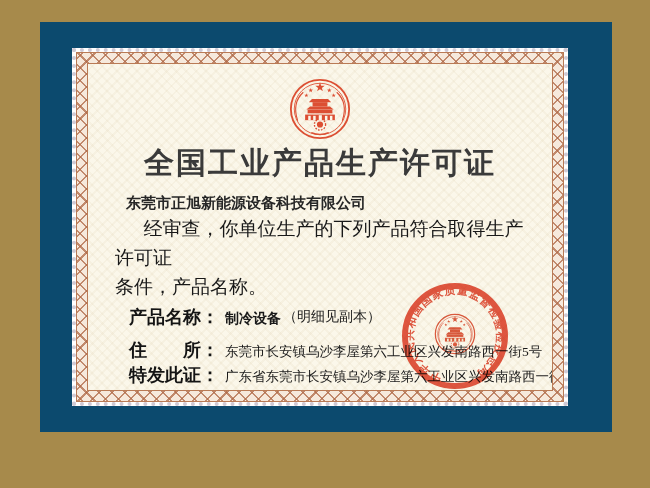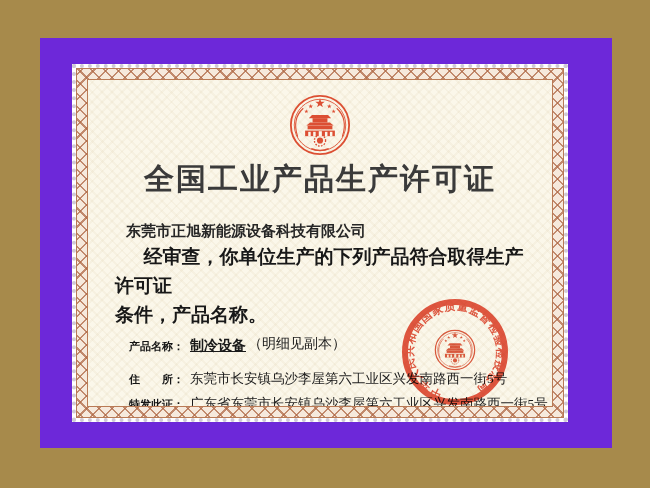--- a/index.html
+++ b/index.html
@@ -3,22 +3,22 @@
 <meta charset="utf-8">
 <style>
   * { margin:0; padding:0; box-sizing:border-box; }
   html,body { width:650px; height:488px; }
   body {
     position:relative; overflow:hidden;
     background:#A78A4B;
     font-family:"Liberation Serif", serif;
   }
   .mat {
-    position:absolute; left:40px; top:38px; width:572px; height:410px;
-    background:#6d28d9;
+    position:absolute; left:40px; top:22px; width:572px; height:410px;
+    background:#0c4a6e;
   }
   .cert {
     position:absolute; left:32px; top:26px; width:496px; height:358px;
     border:4px dotted #cfc9d4;
     background:#fff;
   }
   .band {
     position:absolute; inset:0;
     border:1px solid #b97a55;
     padding:10px;
@@ -39,35 +39,35 @@
   }
   .emblem-wrap { width:62px; height:70px; margin:4px auto 0 auto; }
   .emblem-wrap svg { display:block; width:100%; height:100%; }
   .title {
     margin-top:2px;
     text-align:center;
     font-size:30px; font-weight:bold; letter-spacing:2px;
     color:#3a3a3a; line-height:1.12;
   }
   .company {
-    margin:26px 0 0 26px;
+    margin:14px 0 0 26px;
     font-size:15px; font-weight:bold; color:#262626; line-height:1.2;
   }
   .statement {
     margin:2px 10px 0 15px;
-    font-size:19px; font-weight:bold; color:#181818; line-height:29px;
+    font-size:19px; font-weight:normal; color:#181818; line-height:29px;
   }
   .statement .ln1 { text-indent:1.5em; }
   .rows { margin-left:29px; margin-right:20px; }
   .frow { margin-top:5px; font-size:14px; color:#1a1a1a; line-height:19px; white-space:nowrap; }
   .frow-product { margin-top:7px; }
   .frow-residence { margin-top:13px; }
-  .flabel { font-weight:bold; font-size:11px; color:#141414; margin-right:6px;margin-top:24px; }
+  .flabel { font-weight:bold; font-size:18px; color:#141414; margin-right:6px;margin-top:24px; }
   .fvalue { font-size:13.5px; }
-  .fvalue-bold { font-weight:bold; font-size:14px;text-decoration:underline; }
+  .fvalue-bold { font-weight:bold; font-size:14px; }
   .fnote { font-size:14px; position:relative; top:-2px; margin-left:2px; }
   .seal {
     position:absolute; left:313px; top:218px; width:108px; height:108px;
     opacity:.92; mix-blend-mode:multiply;
     pointer-events:none;
   }
   .defs-hidden { position:absolute; width:0; height:0; overflow:hidden; }
 </style>
 </head>
 <body>

